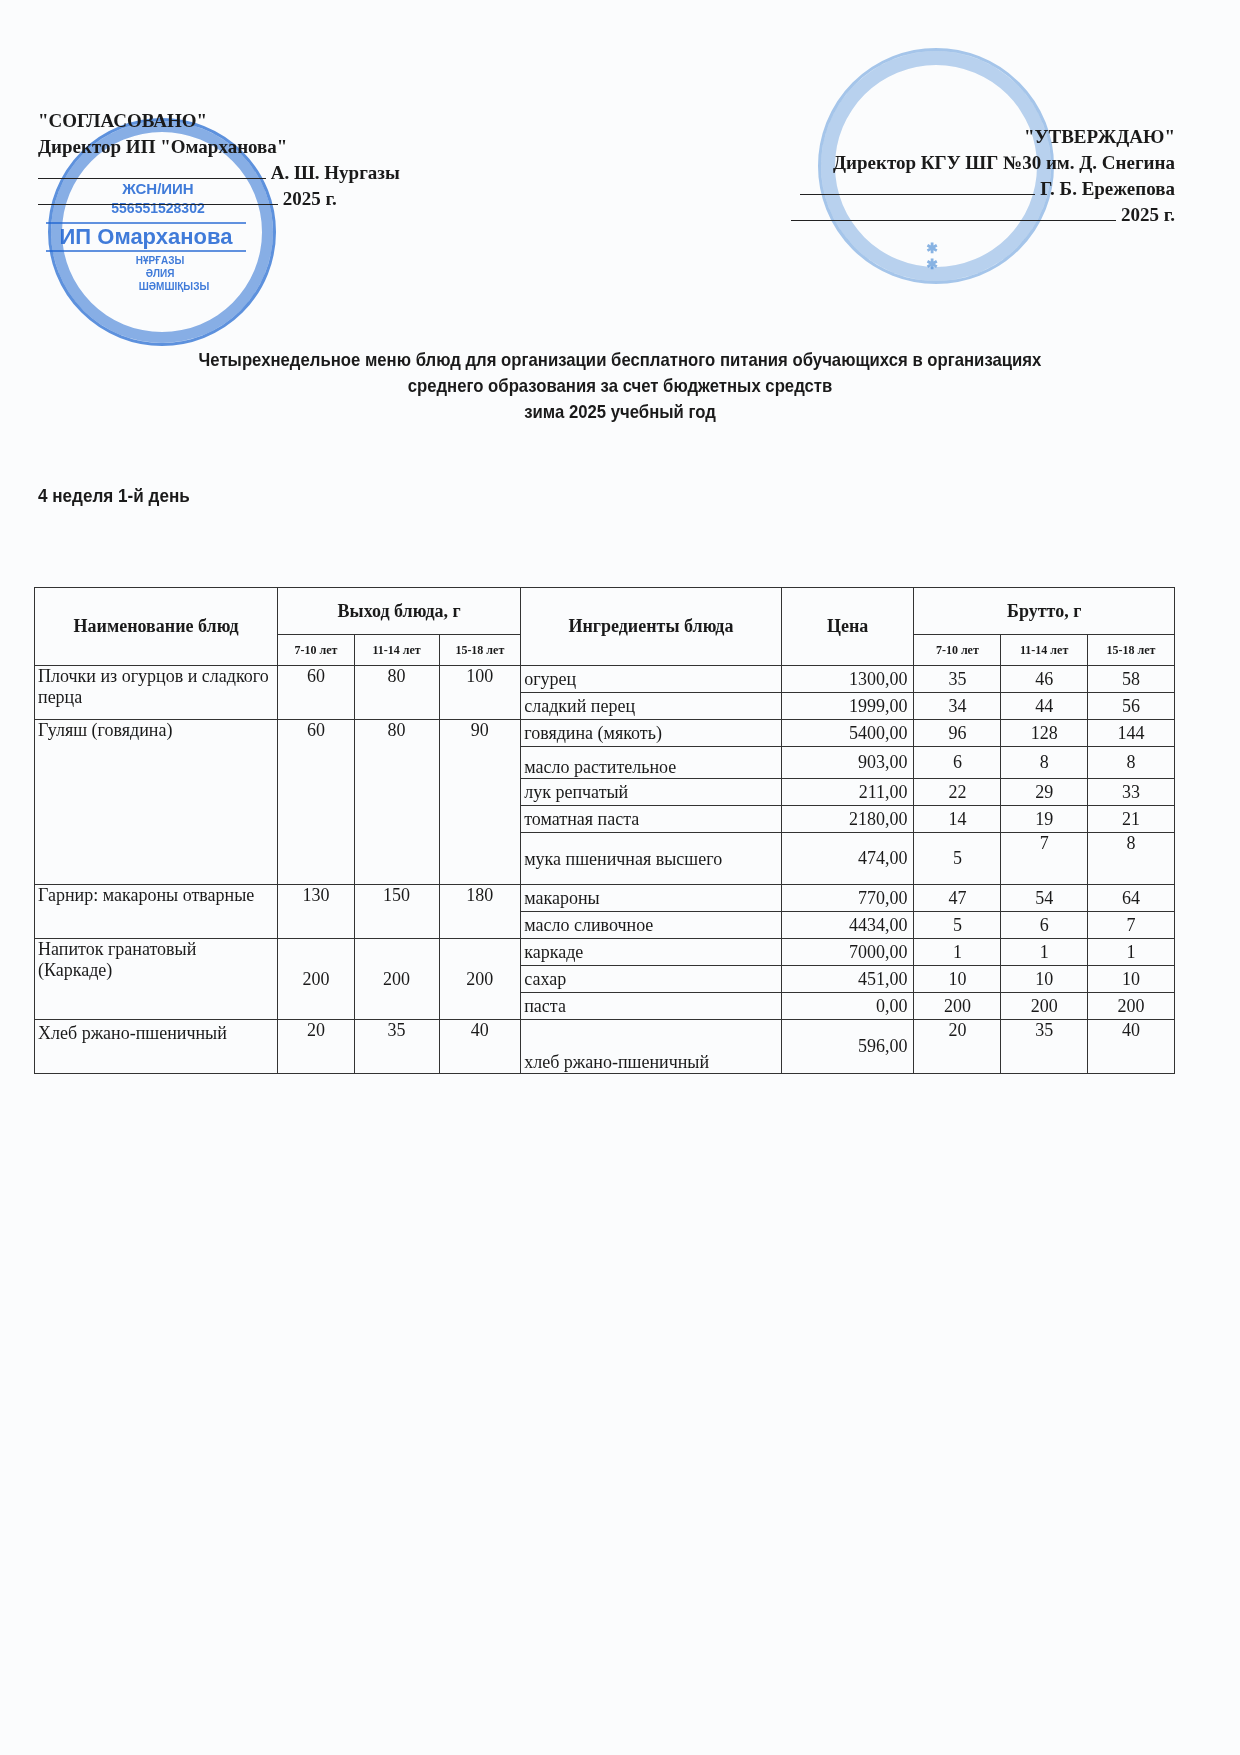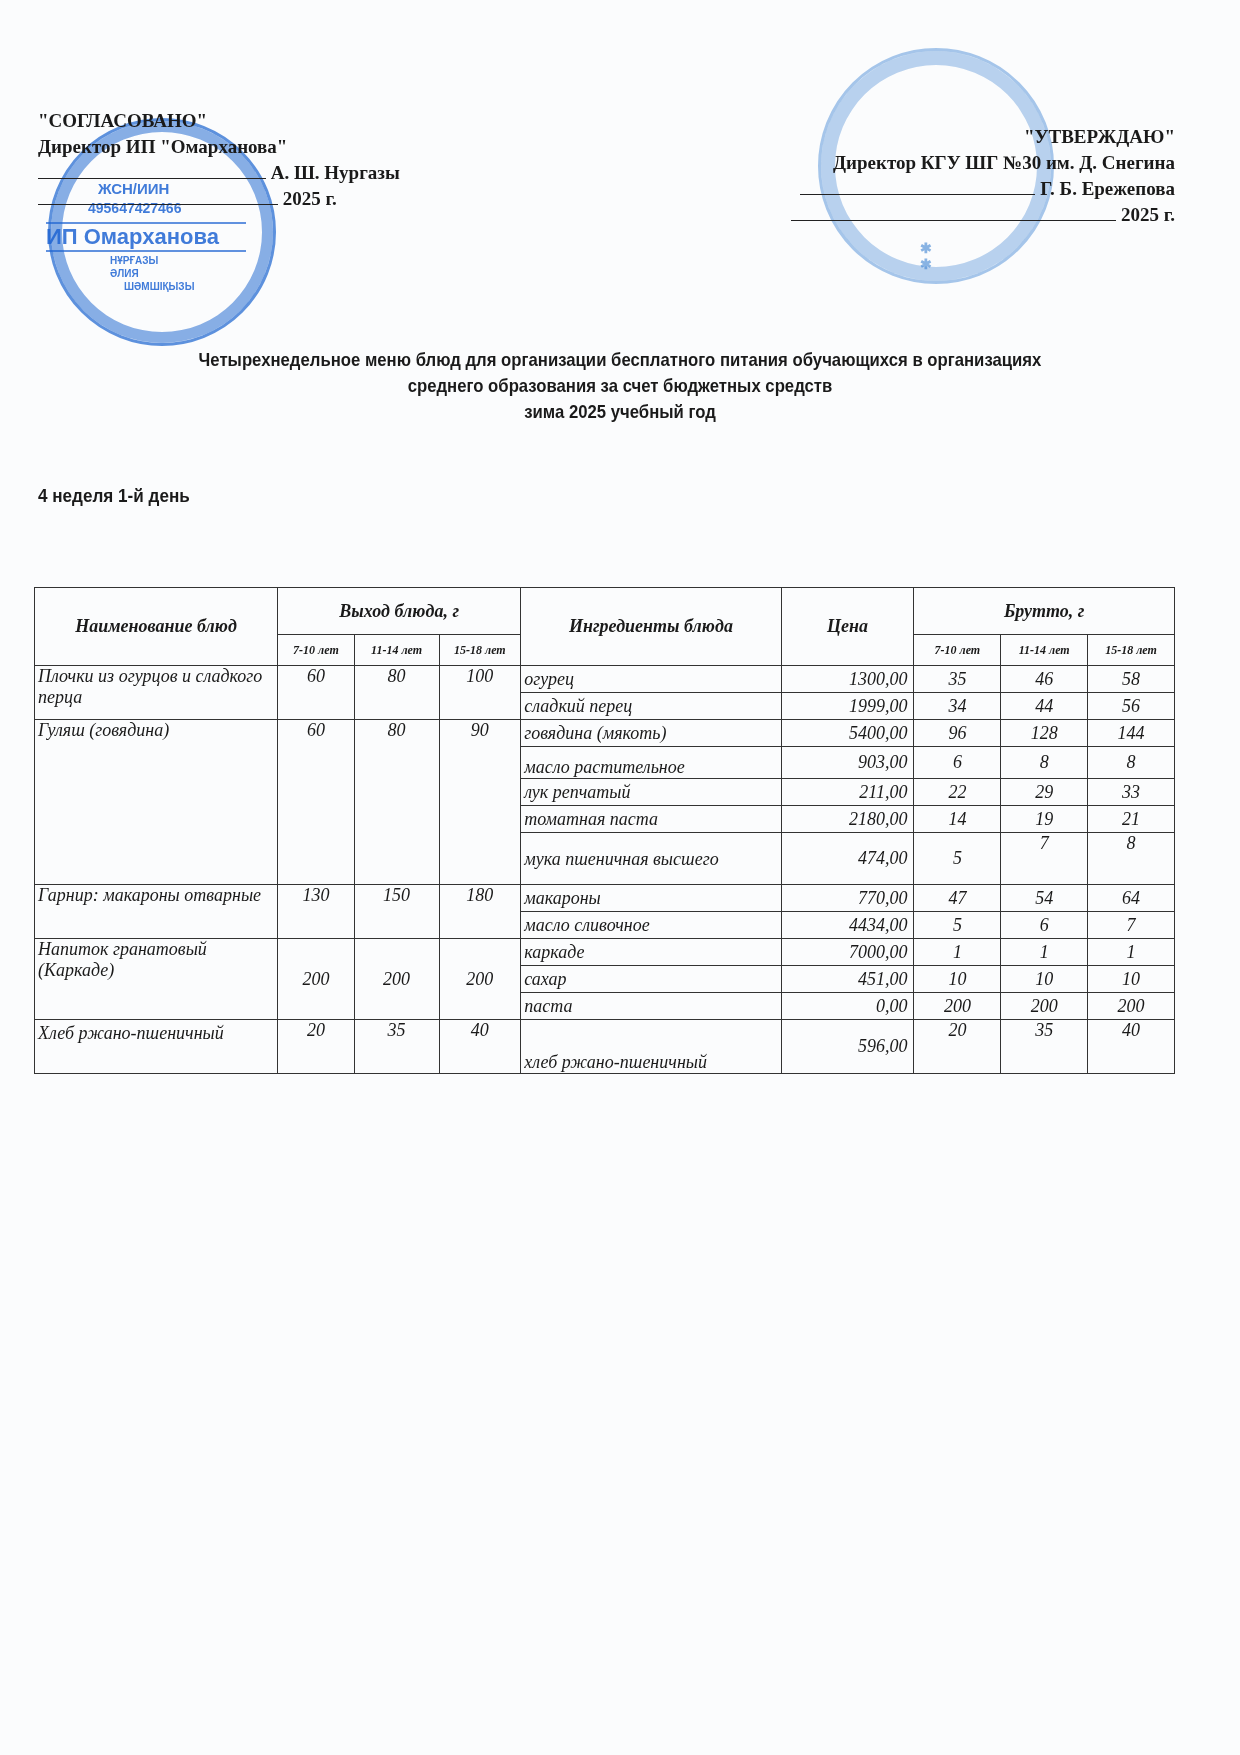--- a/index.html
+++ b/index.html
@@ -8,37 +8,37 @@
     font-family:"Liberation Serif", "DejaVu Serif", serif; color:#1a1a1a;
   }
   .abs { position:absolute; }
   .bold { font-weight:bold; }
   .hdr { font-size:19px; line-height:25px; font-weight:bold; white-space:nowrap; }
   .line { display:inline-block; border-bottom:1.5px solid #222; vertical-align:baseline; }
   .stamp {
     position:absolute; border-radius:50%; border:3px solid rgba(40,110,210,0.75);
     box-shadow: inset 0 0 0 8px rgba(255,255,255,0), inset 0 0 0 11px rgba(40,110,210,0.55);
   }
-  .stamp-text { position:absolute; color:rgba(30,100,210,0.85); font-family:"Liberation Sans", sans-serif; font-weight:bold; text-align:left; }
+  .stamp-text { position:absolute; color:rgba(30,100,210,0.85); font-family:"Liberation Sans", sans-serif; font-weight:bold; text-align:center; }
   .title { position:absolute; left:0; width:1240px; text-align:center; font-weight:bold; font-size:19px; line-height:26px; font-family:"Liberation Sans", sans-serif; transform:scaleX(0.88); }
-  table.menu { position:absolute; left:34px; top:587px; width:1141px; border-collapse:collapse; font-size:18px;font-style:italic; }
+  table.menu { position:absolute; left:34px; top:587px; width:1141px; border-collapse:collapse; font-size:18px; }
   table.menu td, table.menu th { border:1.5px solid #333; padding:0 3px; height:26px; }
   table.menu th { font-weight:bold; font-size:18px; }
   table.menu th.small { font-size:12px; height:30px; }
   .c { text-align:center; }
   .r { text-align:right; padding-right:6px !important;margin-top:40px; }
   .top { vertical-align:top; }
   .bot { vertical-align:bottom; }
 </style>
 </head>
 <body>
 
 <div class="stamp" style="left:48px; top:118px; width:222px; height:222px;"></div>
 <div class="stamp-text" style="left:98px; top:180px; width:120px; font-size:15px;">ЖСН/ИИН</div>
-<div class="stamp-text" style="left:88px; top:200px; width:140px; font-size:14px;">495647427466</div>
+<div class="stamp-text" style="left:88px; top:200px; width:140px; font-size:14px;">556551528302</div>
 <div class="stamp-text" style="left:46px; top:222px; width:200px; font-size:22px; border-top:2px solid rgba(30,100,210,0.7); border-bottom:2px solid rgba(30,100,210,0.7);">ИП Омарханова</div>
 <div class="stamp-text" style="left:110px; top:255px; width:100px; font-size:10px;">НҰРҒАЗЫ</div>
 <div class="stamp-text" style="left:110px; top:268px; width:100px; font-size:10px;">ӘЛИЯ</div>
 <div class="stamp-text" style="left:124px; top:281px; width:100px; font-size:10px;">ШӘМШІҚЫЗЫ</div>
 
 <div class="stamp" style="left:818px; top:48px; width:230px; height:230px; border-color:rgba(60,130,210,0.45); box-shadow: inset 0 0 0 12px rgba(255,255,255,0), inset 0 0 0 14px rgba(60,130,210,0.35);"></div>
 <div class="stamp-text" style="left:920px; top:240px; width:24px; font-size:14px; color:rgba(60,130,210,0.6);">✱<br>✱</div>
 
 <div class="abs hdr" style="left:38px; top:108px;">"СОГЛАСОВАНО"</div>
 <div class="abs hdr" style="left:38px; top:134px;">Директор ИП "Омарханова"</div>

